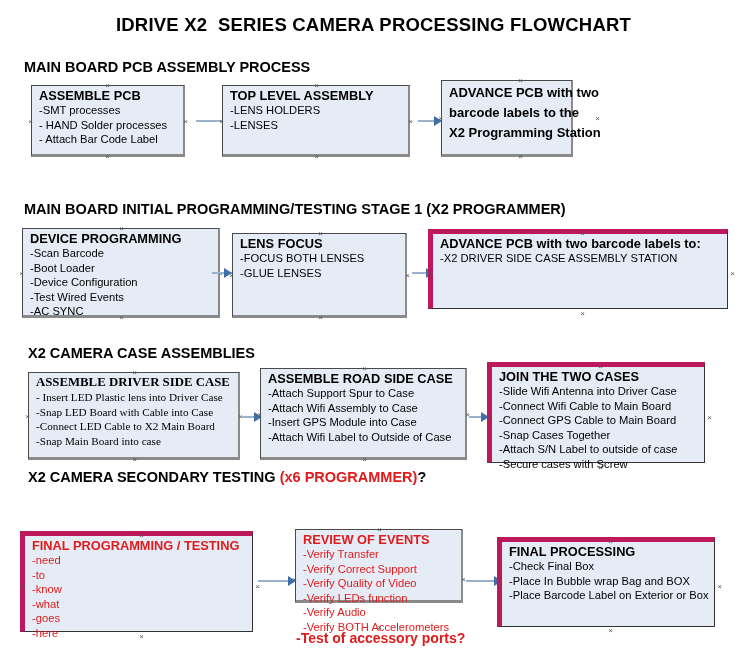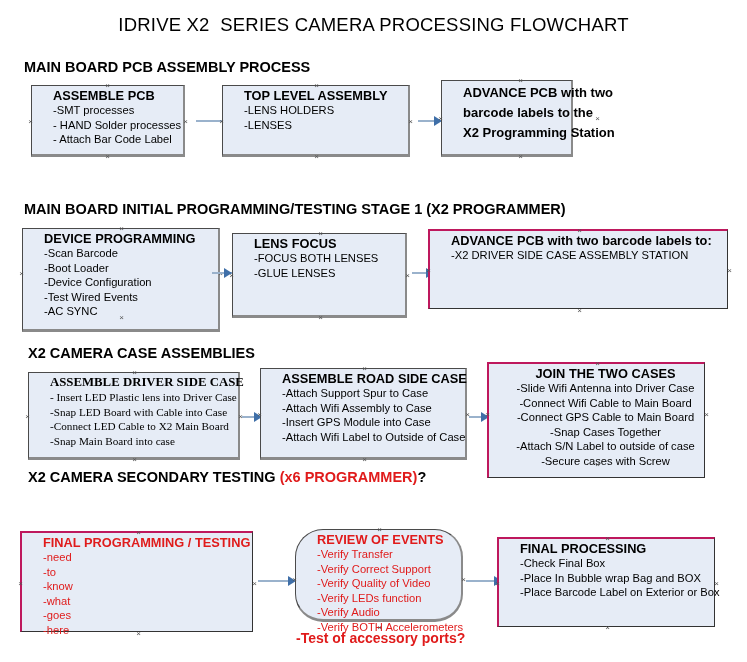--- a/index.html
+++ b/index.html
@@ -11,21 +11,21 @@
     overflow:hidden;
     -webkit-font-smoothing:antialiased;
   }
   .canvas{position:absolute;left:0;top:0;width:747px;height:662px;}
 
   .doc-title{
     position:absolute;
     left:0;top:14px;width:747px;
     text-align:center;
     font-size:18.5px;
-    font-weight:normal;
+    font-weight:bold;
     letter-spacing:.2px;
     color:#000;
     white-space:pre;
   }
 
   .section-title{
     position:absolute;
     font-size:14.5px;
     font-weight:bold;
     color:#000;
@@ -35,25 +35,25 @@
   .section-title .blk{color:#000;}
 
   
   .box{
     position:absolute;
     background:#e6ecf6;
     border:1px solid #4a4a4a;
     border-right:2px solid #8a8a8a;
     border-bottom:3px solid #8a8a8a;
     box-sizing:border-box;
-    padding:2px 3px 0 21px;
+    padding:2px 3px 0 7px;
     overflow:visible;
   }
   .box.plain{
-    border:2px solid #be185d;
+    border:5px solid #be185d;
     border-right:1px solid #333;
     border-bottom:1px solid #333;
   }
   .box .bhead{
     font-size:12.8px;
     font-weight:bold;
     color:#000;
     line-height:15px;
     white-space:nowrap;
   }
@@ -140,21 +140,21 @@
     <div class="bhead">barcode labels to the</div>
     <div class="bhead"> X2 Programming Station</div>
     <span class="handle" style="left:75px;top:-4px;"></span>
     <span class="handle" style="left:75px;top:72px;"></span>
     <span class="handle" style="left:-5px;top:34px;"></span>
     <span class="handle" style="left:152px;top:34px;"></span>
   </div>
 
   <div class="section-title" style="left:24px;top:201px;">MAIN BOARD INITIAL PROGRAMMING/TESTING STAGE 1 (X2 PROGRAMMER)</div>
 
-  <div class="box" style="left:22px;top:228px;width:198px;height:104px;">
+  <div class="box" style="left:22px;top:228px;width:198px;height:90px;">
     <div class="bhead">DEVICE PROGRAMMING</div>
     <div class="bline">-Scan Barcode</div>
     <div class="bline">-Boot Loader</div>
     <div class="bline">-Device Configuration</div>
     <div class="bline">-Test Wired Events</div>
     <div class="bline">-AC SYNC</div>
     <span class="handle" style="left:95px;top:-4px;"></span>
     <span class="handle" style="left:95px;top:85px;"></span>
     <span class="handle" style="left:-5px;top:41px;"></span>
     <span class="handle" style="left:194px;top:41px;"></span>
@@ -210,21 +210,21 @@
     <div class="bline">-Attach Wifi Label to Outside of Case</div>
     <span class="handle" style="left:100px;top:-4px;"></span>
     <span class="handle" style="left:100px;top:87px;"></span>
     <span class="handle" style="left:-5px;top:42px;"></span>
     <span class="handle" style="left:203px;top:42px;"></span>
   </div>
 
   <div class="conn" style="left:469px;top:416px;width:18px;"></div>
   <div class="arrowhead" style="left:481px;top:412px;"></div>
 
-  <div class="box plain" style="left:487px;top:362px;width:218px;height:116px;text-align:center;">
+  <div class="box plain" style="left:487px;top:362px;width:218px;height:101px;">
     <div class="bhead">JOIN THE TWO CASES</div>
     <div class="bline">-Slide Wifi Antenna into Driver Case</div>
     <div class="bline">-Connect Wifi Cable to Main Board</div>
     <div class="bline">-Connect GPS Cable to Main Board</div>
     <div class="bline">-Snap Cases Together</div>
     <div class="bline">-Attach S/N Label to outside of case</div>
     <div class="bline">-Secure cases with Screw</div>
     <span class="handle" style="left:105px;top:-4px;"></span>
     <span class="handle" style="left:105px;top:97px;"></span>
     <span class="handle" style="left:-5px;top:47px;"></span>
@@ -245,21 +245,21 @@
     <div class="bline">-here</div>
     <span class="handle" style="left:113px;top:-4px;"></span>
     <span class="handle" style="left:113px;top:97px;"></span>
     <span class="handle" style="left:-5px;top:47px;"></span>
     <span class="handle" style="left:229px;top:47px;"></span>
   </div>
 
   <div class="conn" style="left:258px;top:580px;width:32px;"></div>
   <div class="arrowhead" style="left:288px;top:576px;"></div>
 
-  <div class="box red" style="left:295px;top:529px;width:168px;height:93px;border-radius:28px;">
+  <div class="box red" style="left:295px;top:529px;width:168px;height:74px;">
     <div class="bhead">REVIEW OF EVENTS</div>
     <div class="bline">-Verify Transfer</div>
     <div class="bline">-Verify Correct Support</div>
     <div class="bline">-Verify Quality of Video</div>
     <div class="bline">-Verify LEDs function</div>
     <div class="bline">-Verify Audio</div>
     <div class="bline">-Verify BOTH Accelerometers</div>
     <span class="handle" style="left:80px;top:-4px;"></span>
     <span class="handle" style="left:80px;top:94px;"></span>
     <span class="handle" style="left:-5px;top:46px;"></span>

